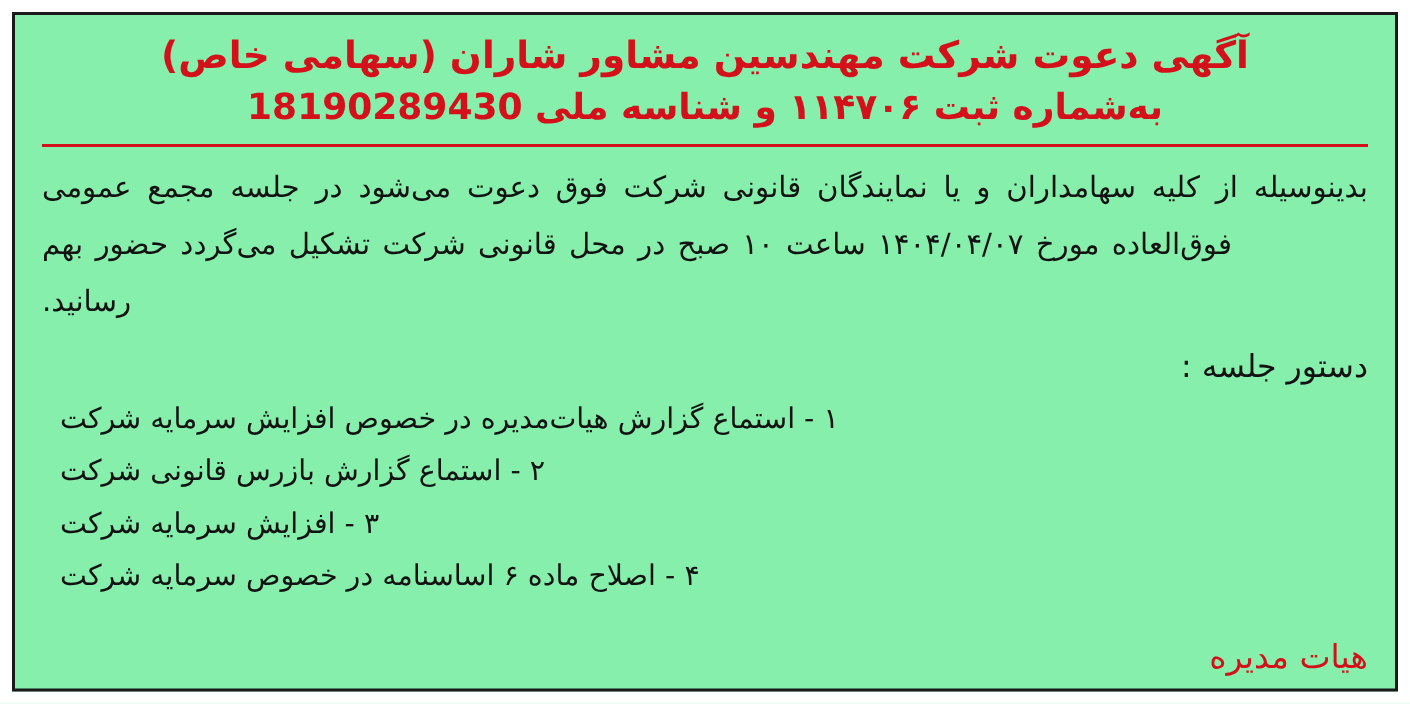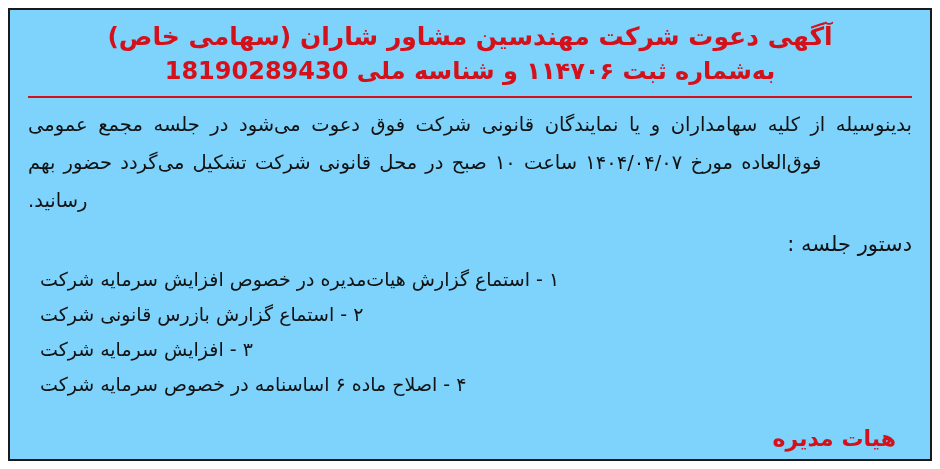--- a/index.html
+++ b/index.html
@@ -19,21 +19,21 @@
     overflow: hidden;
   }
   .frame {
     position: absolute;
     left: 8px;
     top: 8px;
     right: 8px;
     bottom: 8px;
     border: 2px solid #1a1a1a;
     box-sizing: border-box;
-    background: #7dd3fc;
+    background: #86efac;
   }
   .inner {
     position: absolute;
     left: 0; top: 0; right: 0; bottom: 0;
     padding: 10px 18px 8px 18px;
     box-sizing: border-box;
     display: flex;
     flex-direction: column;
   }
 
@@ -105,24 +105,24 @@
   }
 
   
   .footer {
     margin-top: auto;
     position: relative;
     height: 28px;
   }
   .signature {
     position: absolute;
-    right: 16px;
+    right: 0;
     bottom: 0;
     color: #d4111b;
-    font-weight: bold;
+    font-weight: normal;
     font-size: 22px;
     direction: rtl;
   }
 </style>
 </head>
 <body>
 
 <div class="page">
   <div class="frame">
     <div class="inner">

